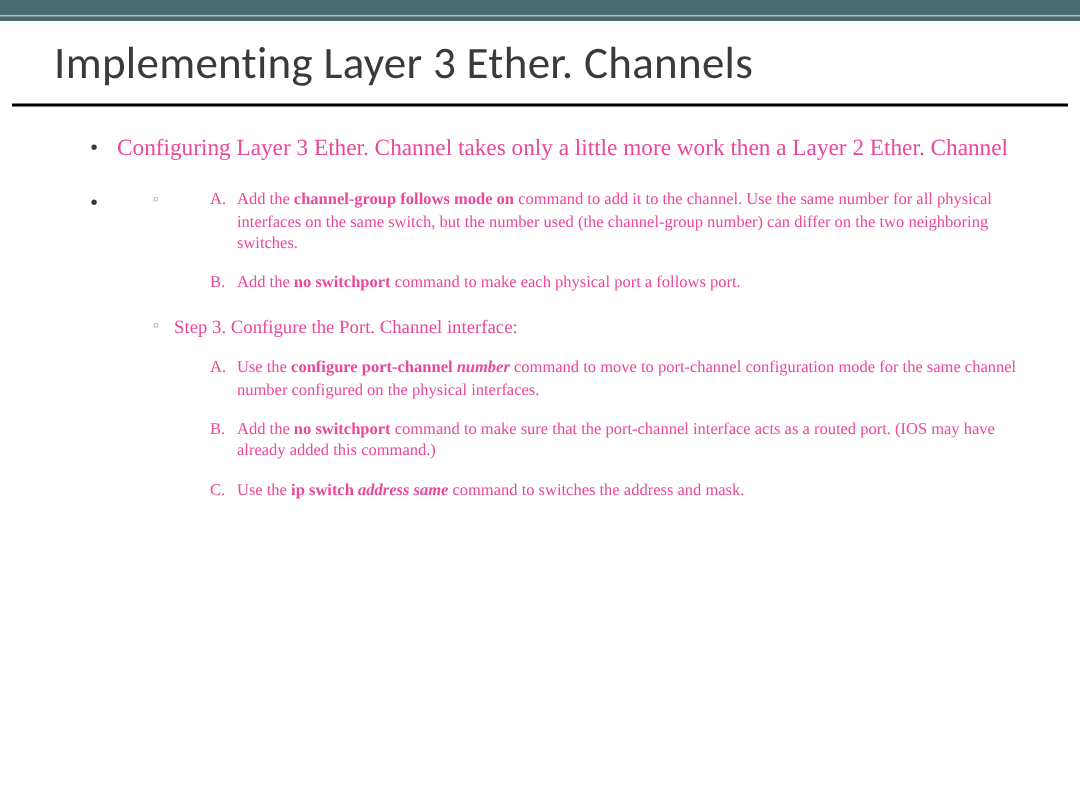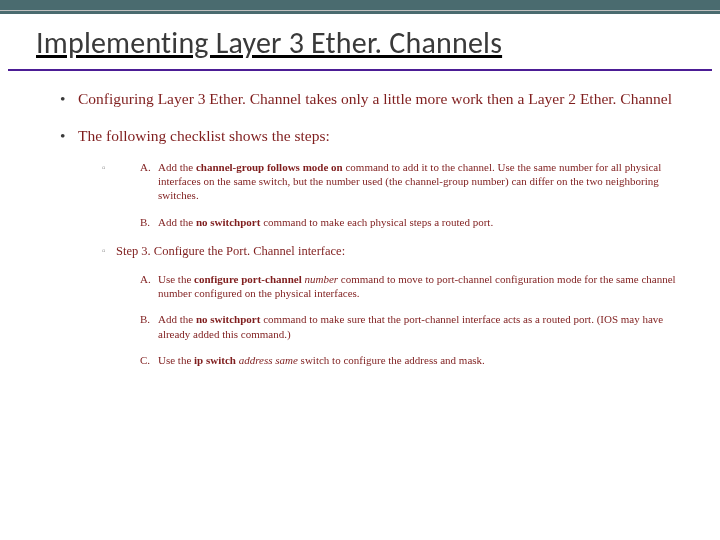--- a/index.html
+++ b/index.html
@@ -24,34 +24,33 @@
   .topbar-line {
     position: absolute;
     bottom: 3px;
     left: 0;
     right: 0;
     height: 1px;
     background: #bfbfbf;
   }
   .title-wrap {
     padding: 10px 28px 8px 28px;
-    border-bottom: 2px solid #4c1d95;
+    border-bottom: 2px solid #000000;
     margin: 0 8px;
-    text-decoration: underline;
   }
   .title {
     font-family: Calibri, 'Segoe UI', sans-serif;
     font-size: 30px;
     font-weight: 400;
     color: #3a3a3a;
     letter-spacing: 0.2px;
   }
   .content {
     padding: 18px 40px 0 40px;
-    color: #7f1d1d;
+    color: #ec4899;
   }
   ul.lvl1 {
     list-style: none;
     padding-left: 20px;
   }
   ul.lvl1 > li {
     position: relative;
     font-size: 15.5px;
     line-height: 1.25;
     margin-bottom: 18px;
@@ -93,68 +92,67 @@
     line-height: 1.3;
     margin-bottom: 12px;
     padding-left: 18px;
   }
   ol.lettered > li .letter {
     position: absolute;
     left: 0;
     top: 0;
   }
   .b { font-weight: bold; }
-  .bi { font-weight: normal; font-style: italic; }
+  .bi { font-weight: bold; font-style: italic; }
 </style>
 </head>
 <body>
 
 <div class="slide">
   <div class="topbar">
     <div class="topbar-line"></div>
   </div>
 
   <div class="title-wrap">
     <h1 class="title">Implementing Layer 3 Ether. Channels</h1>
   </div>
 
   <div class="content">
     <ul class="lvl1">
       <li>Configuring Layer 3 Ether. Channel takes only a little more work then a Layer 2 Ether. Channel</li>
       <li>
-        <span>The following checklist shows the steps:</span>
 
         <ul class="lvl2">
           <li style="margin-top:14px;">
             <ol class="lettered" style="margin-top:12px;">
               <li>
                 <span class="letter">A.</span>
                 <span>Add the </span><span class="b">channel-group follows mode on</span><span> command to add it to the channel. Use the same number for all physical interfaces on the same switch, but the number used (the channel-group number) can differ on the two neighboring switches.</span>
               </li>
               <li>
                 <span class="letter">B.</span>
-                <span>Add the </span><span class="b">no switchport</span><span> command to make each physical steps a routed port.</span>
+                <span>Add the </span><span class="b">no switchport</span><span> command to make each physical port a follows port.</span>
               </li>
             </ol>
           </li>
 
           <li>
             <span>Step 3. Configure the Port. Channel interface:</span>
             <ol class="lettered" style="margin-top:12px;">
               <li>
                 <span class="letter">A.</span>
                 <span>Use the </span><span class="b">configure port-channel </span><span class="bi">number</span><span> command to move to port-channel configuration mode for the same channel number configured on the physical interfaces.</span>
               </li>
               <li>
                 <span class="letter">B.</span>
                 <span>Add the </span><span class="b">no switchport</span><span> command to make sure that the port-channel interface acts as a routed port. (IOS may have already added this command.)</span>
               </li>
               <li>
                 <span class="letter">C.</span>
-                <span>Use the </span><span class="b">ip switch </span><span class="bi">address same</span><span> switch to configure the address and mask.</span>
+                <span>Use the </span><span class="b">ip switch </span><span class="bi">address same</span><span> command to switches the address and mask.</span>
               </li>
             </ol>
           </li>
         </ul>
       </li>
     </ul>
   </div>
 </div>
 
 </body></html>

